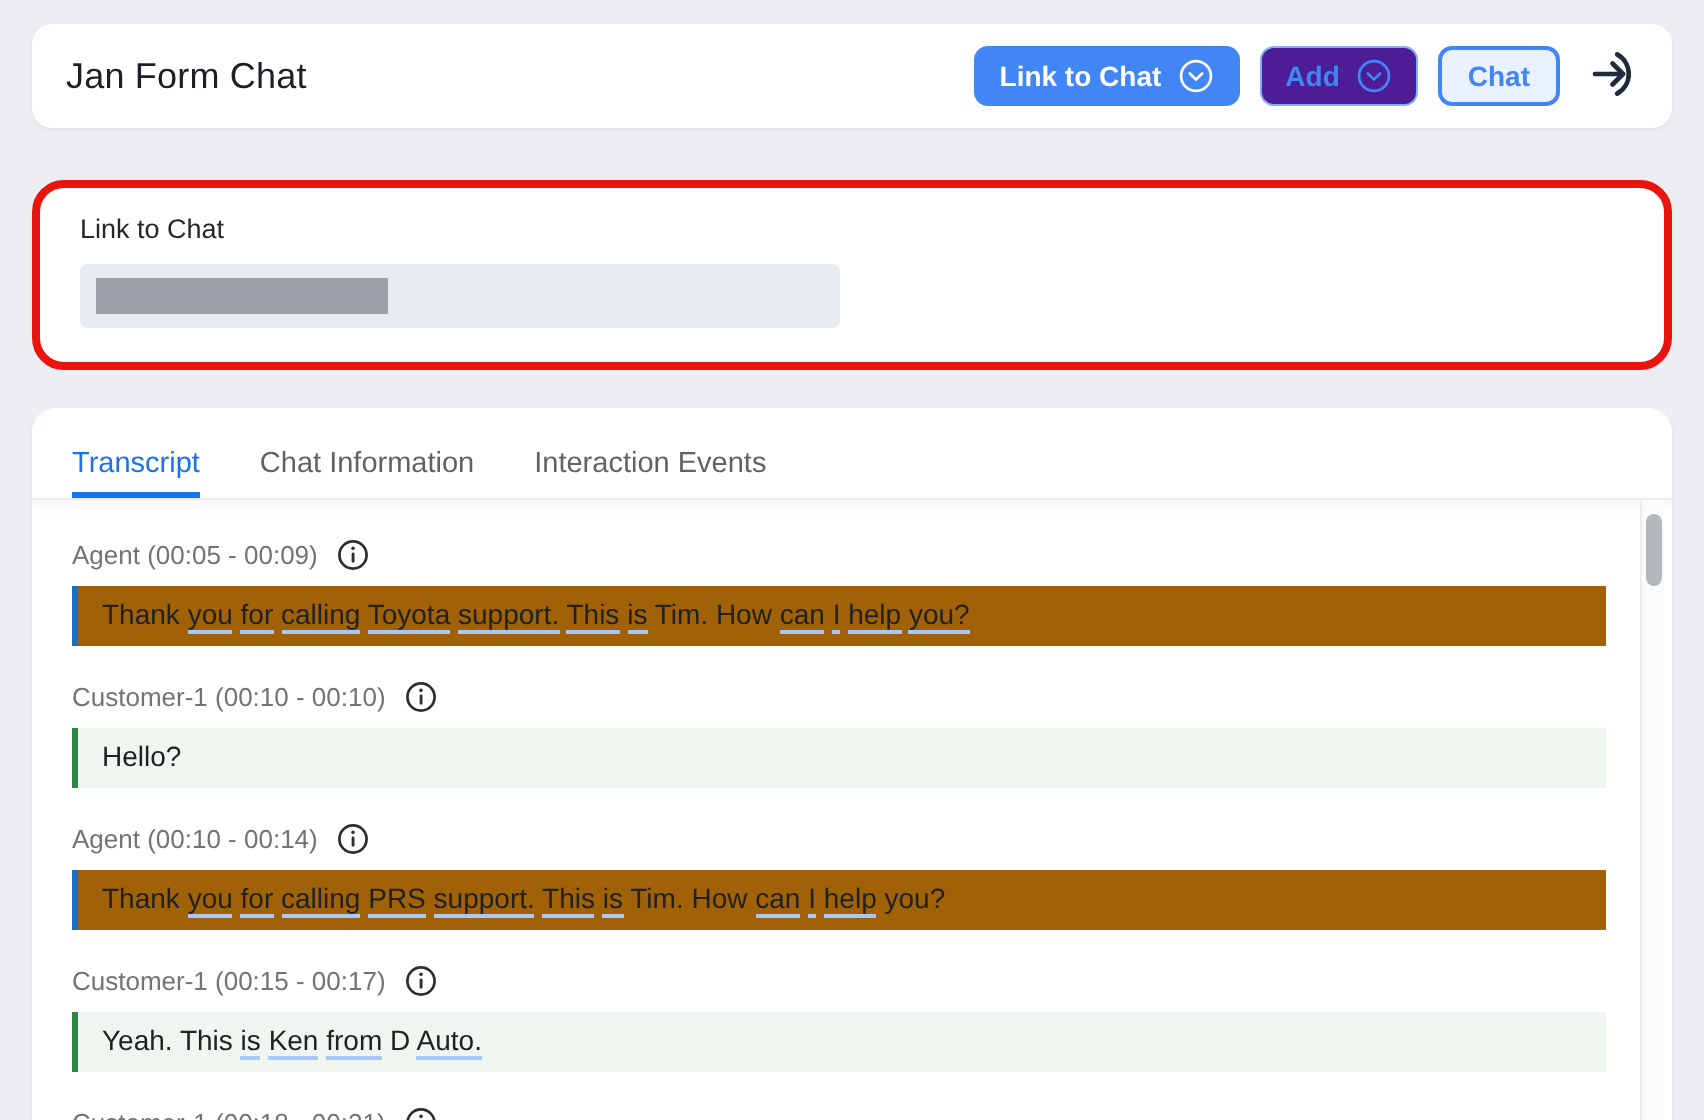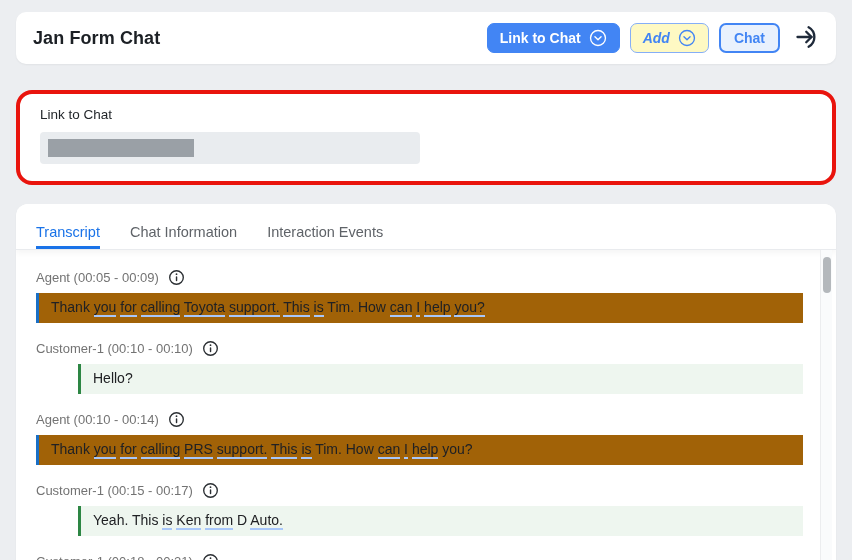--- a/index.html
+++ b/index.html
@@ -14,38 +14,38 @@
   .header-card {
     margin:12px 16px 0;
     height:52px;
     background:#ffffff;
     border-radius:10px;
     box-shadow:0 1px 2px rgba(0,0,0,.05);
     display:flex;
     align-items:center;
     padding:0 14px 0 17px;
   }
-  .page-title { font-size:18px; font-weight:700; color:#1c2025; letter-spacing:.1px; }
+  .page-title { font-size:18px; font-weight:400; color:#1c2025; letter-spacing:.1px; }
   .header-actions { margin-left:auto; display:flex; align-items:center; gap:10px; }
   .btn {
     height:30px;
     border-radius:7px;
     font-family:"Liberation Sans", sans-serif;
     font-size:14px;
     font-weight:600;
     display:inline-flex;
     align-items:center;
     gap:8px;
     cursor:pointer;
     background:#fff;
     border:1px solid transparent;
     padding:0 12px;
   }
   .btn-primary { background:#4285f4; border-color:#4285f4; color:#ffffff; }
-  .btn-outline { background:#fef9c3; border:1px solid #85aef7; color:#4285f4;font-style:italic; }
+  .btn-outline { background:#4c1d95; border:1px solid #85aef7; color:#4285f4; }
   .btn-tonal   { background:#e9f1fd; border:2px solid #4285f4; color:#4285f4; padding:0 13px; }
   .icon-inline { display:inline-flex; align-items:center; }
   .exit-btn { background:none; border:none; cursor:pointer; margin-left:4px; display:flex; align-items:center; }
   
   .link-card {
     margin:26px 16px 0;
     background:#ffffff;
     border:4px solid #e9140d;
     border-radius:16px;
     padding:13px 20px 16px;
@@ -119,21 +119,21 @@
   }
   .info-btn { background:none; border:none; padding:0; cursor:pointer; display:inline-flex; align-items:center; }
   .bubble {
     border-left:3px solid;
     padding:6px 12px 7px;
     font-size:14px;
     line-height:17px;
     color:#202124;
   }
   .bubble.agent    { background:#a16207; border-color:#1a6fc5; }
-  .bubble.customer { background:#eef6ef; border-color:#2d8644;margin-left:42px; }
+  .bubble.customer { background:#eef6ef; border-color:#2d8644; }
   .hl { border-bottom:2.5px solid #a8c7fa; }
   
   .sb-track {
     position:absolute;
     top:46px; right:4px; bottom:0;
     width:12px;
     background:#fafbfc;
     border-left:1px solid #ecedef;
     z-index:3;
   }

